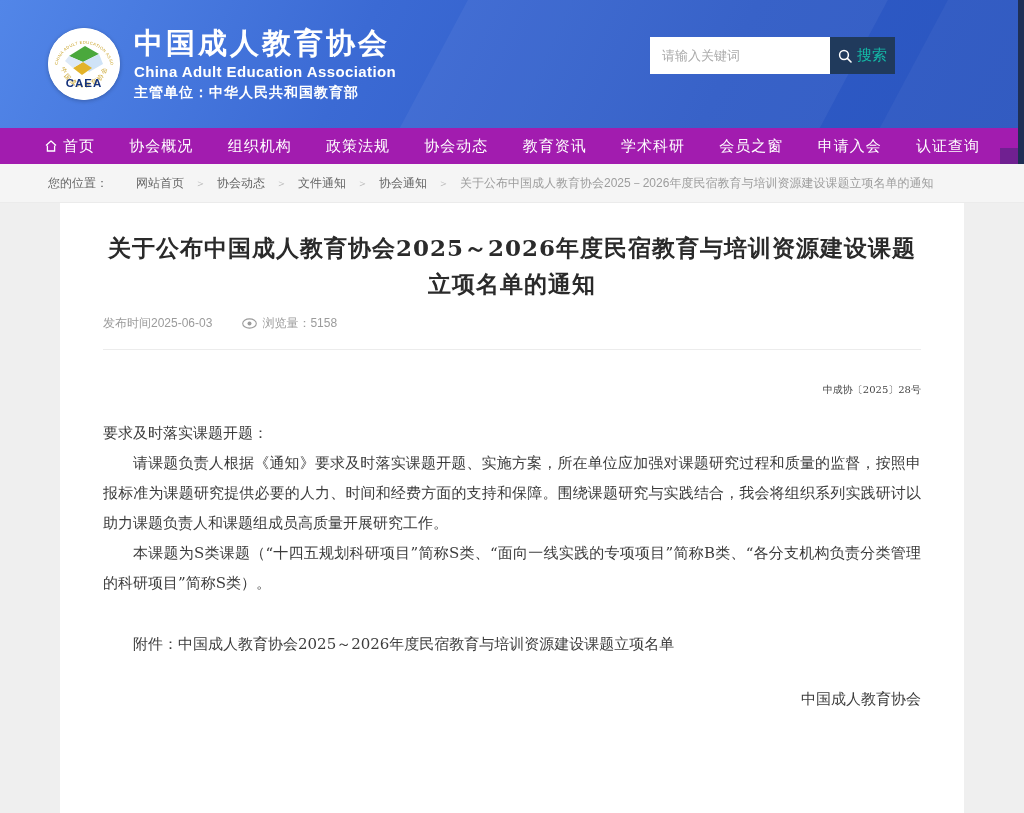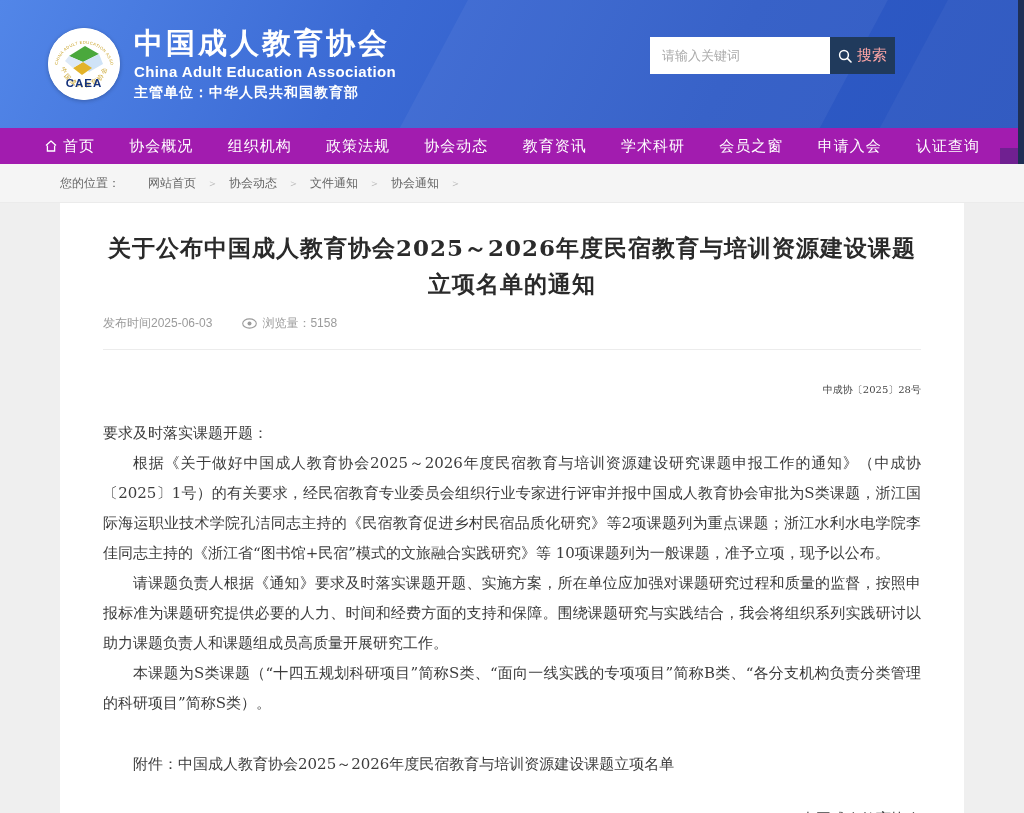--- a/index.html
+++ b/index.html
@@ -33,21 +33,21 @@
   .org-en { font-size:15px; font-weight:bold; letter-spacing:0.4px; margin-top:3px; }
   .org-sup { font-size:14px; font-weight:bold; letter-spacing:1px; margin-top:4px; }
 
   .search-box { position:absolute; left:650px; top:37px; display:flex; z-index:3; }
   .search-input {
     width:180px; height:37px; border:none; outline:none;
     padding:0 12px; font-size:13px; color:#333; background:#fff;
   }
   .search-input::placeholder { color:#aaa; }
   .search-btn {
-    width:65px; height:37px; border:none; background:#203a5c; color:#fca5a5;
+    width:65px; height:37px; border:none; background:#203a5c; color:#14b8a6;
     font-size:15px; display:flex; align-items:center; justify-content:center; gap:5px;
     cursor:pointer;
   }
 
   .edge-strip { position:absolute; right:0; top:0; width:6px; height:164px; background:#1e2f55; z-index:6; }
   .edge-notch { position:absolute; right:6px; top:148px; width:18px; height:16px; background:rgba(20,40,90,0.35); z-index:5; }
 
   
   .main-nav {
     height:36px; background:#a21caf;
@@ -56,21 +56,21 @@
   }
   .nav-item {
     color:#fff; font-size:15px; letter-spacing:1px; cursor:pointer;
     display:flex; align-items:center; gap:5px; white-space:nowrap;
   }
   .home-icon { display:inline-flex; }
 
   
   .breadcrumb {
     height:39px; background:#f5f5f5; border-bottom:1px solid #ebebeb;
-    display:flex; align-items:center; padding-left:60px;
+    display:flex; align-items:center; padding-left:48px;
     font-size:12px; color:#777; white-space:nowrap; overflow:hidden;
   }
   .crumb-label { color:#666; margin-right:28px; }
   .crumb-link { color:#666; cursor:pointer; }
   .crumb-sep { color:#b5b5b5; margin:0 11px; font-size:11px; }
   .crumb-current { color:#9d9d9d; }
 
   
   .card {
     position:absolute; left:60px; top:203px; width:904px; height:640px;
@@ -184,20 +184,21 @@
 <div class="breadcrumb">
   <span class="crumb-label">您的位置：</span>
   <span class="crumb-link">网站首页</span>
   <span class="crumb-sep">＞</span>
   <span class="crumb-link">协会动态</span>
   <span class="crumb-sep">＞</span>
   <span class="crumb-link">文件通知</span>
   <span class="crumb-sep">＞</span>
   <span class="crumb-link">协会通知</span>
   <span class="crumb-sep">＞</span>
+  <span class="crumb-current">关于公布中国成人教育协会2025－2026年度民宿教育与培训资源建设课题立项名单的通知</span>
 </div>
 
 <div class="card">
   <h1 class="article-title">关于公布中国成人教育协会2025～2026年度民宿教育与培训资源建设课题立项名单的通知</h1>
 
   <div class="article-meta">
     <span>发布时间2025-06-03</span>
     <span class="views">
       <svg width="15" height="11" viewBox="0 0 15 11">
         <ellipse cx="7.5" cy="5.5" rx="6.8" ry="4.6" fill="none" stroke="#9b9b9b" stroke-width="1.1"></ellipse>
@@ -205,20 +206,19 @@
       </svg>
       <span>浏览量：5158</span>
     </span>
   </div>
 
   <div class="title-divider"></div>
 
   <div class="doc-body">
     <div class="doc-number">中成协〔2025〕28号</div>
     <div class="salutation">要求及时落实课题开题：</div>
-    <p class="para">根据《关于做好中国成人教育协会2025～2026年度民宿教育与培训资源建设研究课题申报工作的通知》（中成协〔2025〕1号）的有关要求，经民宿教育专业委员会组织行业专家进行评审并报中国成人教育协会审批为S类课题，浙江国际海运职业技术学院孔洁同志主持的《民宿教育促进乡村民宿品质化研究》等2项课题列为重点课题；浙江水利水电学院李佳同志主持的《浙江省“图书馆+民宿”模式的文旅融合实践研究》等 10项课题列为一般课题，准予立项，现予以公布。</p>
     <p class="para">请课题负责人根据《通知》要求及时落实课题开题、实施方案，所在单位应加强对课题研究过程和质量的监督，按照申报标准为课题研究提供必要的人力、时间和经费方面的支持和保障。围绕课题研究与实践结合，我会将组织系列实践研讨以助力课题负责人和课题组成员高质量开展研究工作。</p>
     <p class="para">本课题为S类课题（“十四五规划科研项目”简称S类、“面向一线实践的专项项目”简称B类、“各分支机构负责分类管理的科研项目”简称S类）。</p>
     <div class="attachment-line">附件：中国成人教育协会2025～2026年度民宿教育与培训资源建设课题立项名单</div>
     <div class="sign-name">中国成人教育协会</div>
 
   </div>
 </div>
 
 </body></html>

